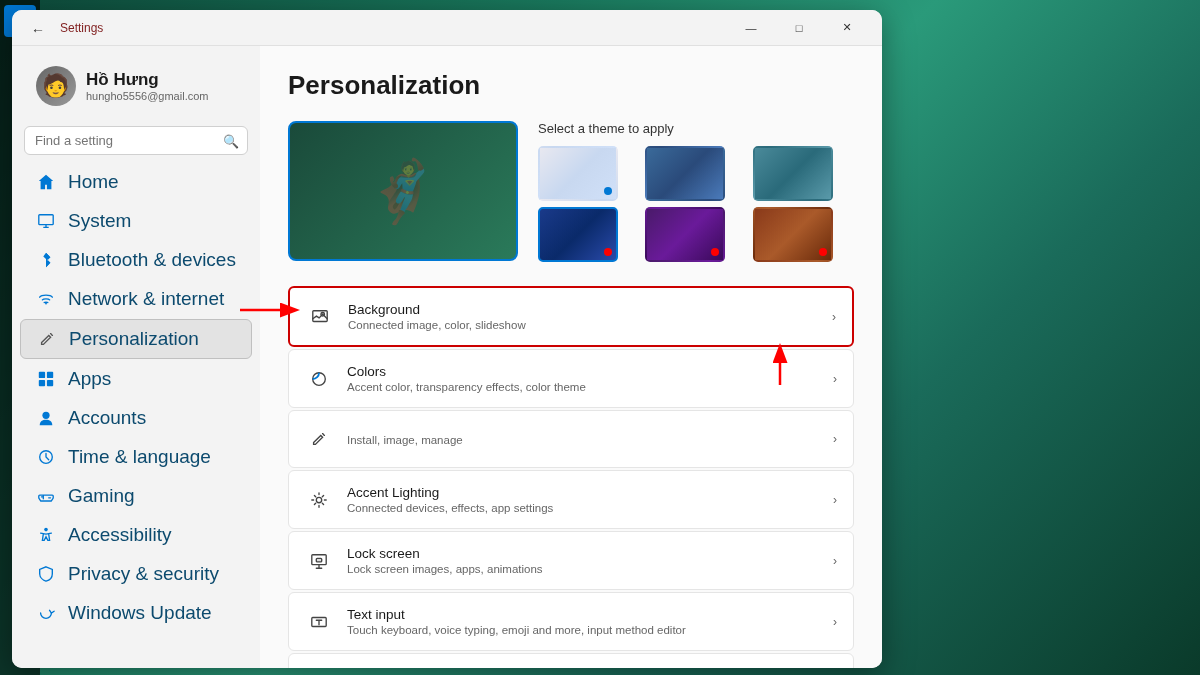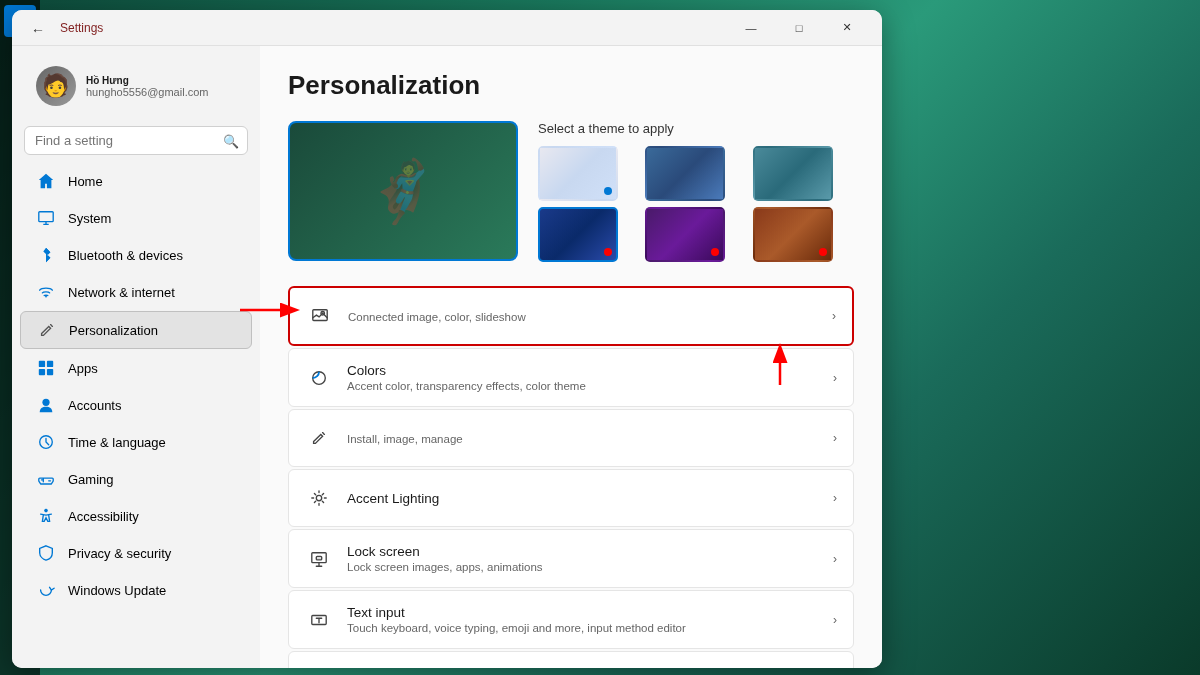--- a/index.html
+++ b/index.html
@@ -147,21 +147,21 @@
       display: flex;
       align-items: center;
       justify-content: center;
       font-size: 18px;
       color: white;
       overflow: hidden;
       flex-shrink: 0;
     }
 
     .user-info .name {
-      font-size: 10px;
+      font-size: 17px;
       font-weight: 600;
       color: #1a1a1a;
     }
     .user-info .email {
       font-size: 11px;
       color: #666;
     }
 
     
     .search-box {
@@ -207,22 +207,22 @@
     .nav-icon {
       width: 20px;
       height: 20px;
       display: flex;
       align-items: center;
       justify-content: center;
       flex-shrink: 0;
     }
 
     .nav-label {
-      font-size: 13px;
-      color: #000000;
+      font-size: 19px;
+      color: #0c4a6e;
     }
 
     
     .icon-home { color: #0078d4; }
     .icon-system { color: #0078d4; }
     .icon-bluetooth { color: #0078d4; }
     .icon-network { color: #0078d4; }
     .icon-personalization { color: #555; }
     .icon-apps { color: #0078d4; }
     .icon-accounts { color: #0078d4; }
@@ -553,20 +553,21 @@
       <div class="settings-list" id="settings-list">
           <div class="settings-item highlighted">
     <div class="settings-item-icon">
       <svg class="svg-icon" viewBox="0 0 20 20" fill="none" stroke="#444" stroke-width="1.5">
                 <rect x="2" y="3" width="16" height="12" rx="1"></rect>
                 <circle cx="13" cy="7" r="2" fill="#ccc"></circle>
                 <path d="M2 12l4-3 3 2 4-4 5 5" stroke-linecap="round"></path>
               </svg>
     </div>
     <div class="settings-item-text">
+      <div class="settings-item-title">Background</div>
       <div class="settings-item-desc">Connected image, color, slideshow</div>
     </div>
     <div class="settings-item-chevron">›</div>
   </div>
           <div class="settings-item">
     <div class="settings-item-icon">
       <svg class="svg-icon" viewBox="0 0 20 20" fill="none" stroke="#444" stroke-width="1.5">
                 <circle cx="10" cy="10" r="7"></circle>
                 <path d="M10 3A7 7 0 013 10" stroke="#0078d4" stroke-width="2"></path>
               </svg>
@@ -591,20 +592,21 @@
   </div>
           <div class="settings-item">
     <div class="settings-item-icon">
       <svg class="svg-icon" viewBox="0 0 20 20" fill="none" stroke="#444" stroke-width="1.5">
                 <circle cx="10" cy="10" r="3"></circle>
                 <path d="M10 2v2M10 16v2M2 10h2M16 10h2M4.9 4.9l1.4 1.4M13.7 13.7l1.4 1.4M4.9 15.1l1.4-1.4M13.7 6.3l1.4-1.4" stroke-linecap="round"></path>
               </svg>
     </div>
     <div class="settings-item-text">
       <div class="settings-item-title">Accent Lighting</div>
+      <div class="settings-item-desc">Connected devices, effects, app settings</div>
     </div>
     <div class="settings-item-chevron">›</div>
   </div>
           <div class="settings-item">
     <div class="settings-item-icon">
       <svg class="svg-icon" viewBox="0 0 20 20" fill="none" stroke="#444" stroke-width="1.5">
                 <rect x="2" y="3" width="16" height="11" rx="1"></rect>
                 <path d="M7 18h6M10 14v4" stroke-linecap="round"></path>
                 <rect x="7" y="7" width="6" height="4" rx="1" fill="#ddd" stroke="#444"></rect>
               </svg>

